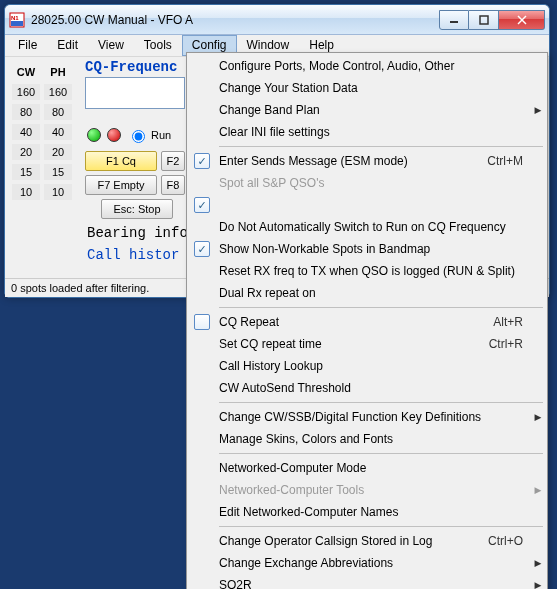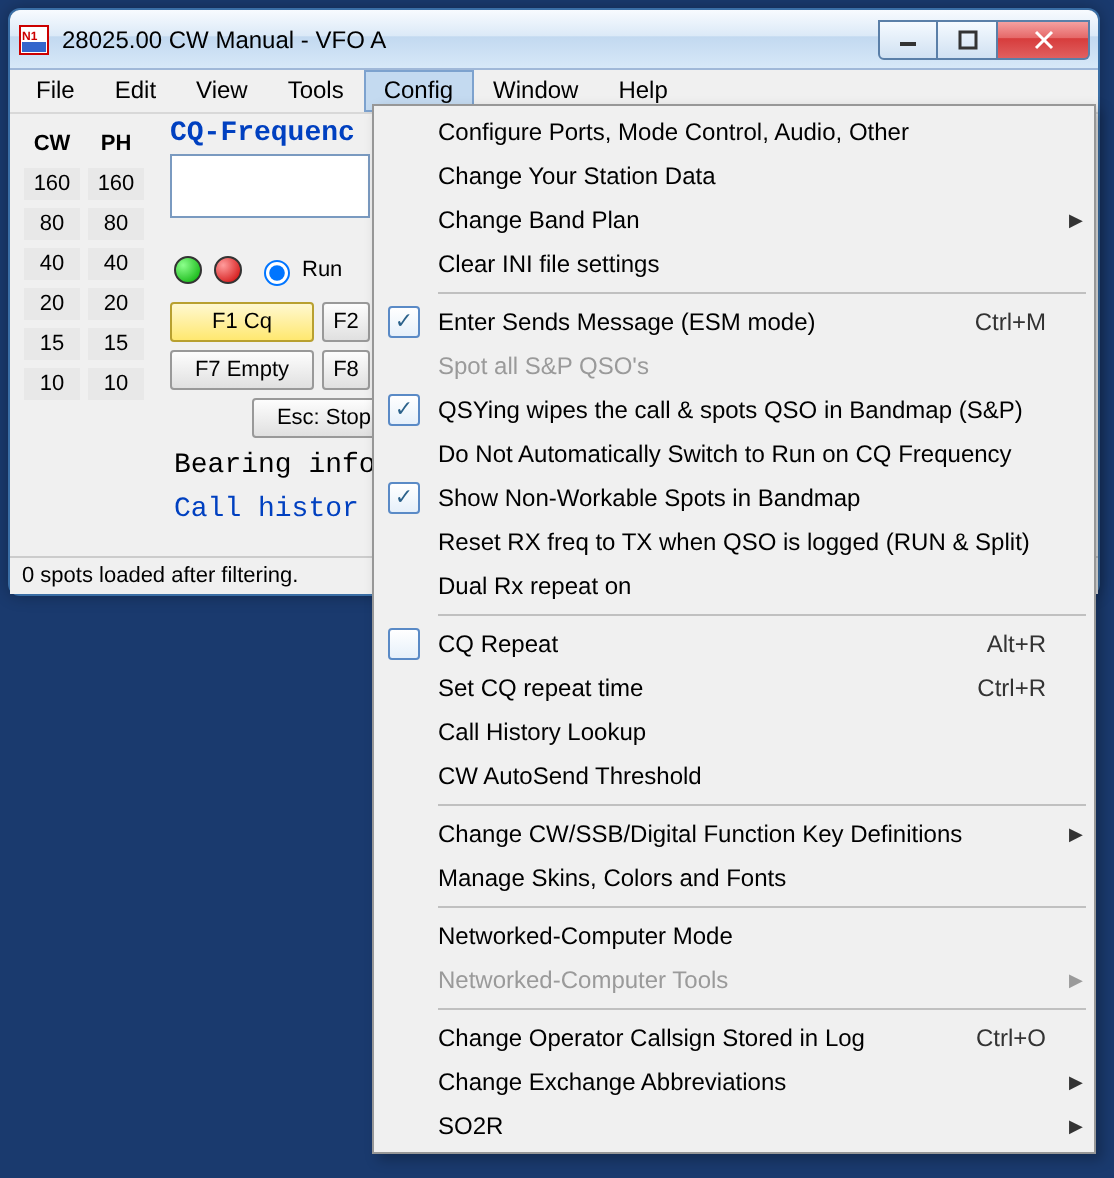--- a/index.html
+++ b/index.html
@@ -278,21 +278,21 @@
     </div>
 
     <div class="fn-row" style="left:80px; top:94px;">
       <div class="fn-btn" style="width:72px">F1 Cq</div>
       <div class="fn-btn grey" style="width:24px">F2</div>
     </div>
     <div class="fn-row" style="left:80px; top:118px;">
       <div class="fn-btn grey" style="width:72px">F7 Empty</div>
       <div class="fn-btn grey" style="width:24px">F8</div>
     </div>
-    <div class="fn-row" style="left:96px; top:142px;margin-left:25px;">
+    <div class="fn-row" style="left:96px; top:142px;">
       <div class="fn-btn grey" style="width:72px">Esc: Stop</div>
     </div>
 
     <div class="mono" style="left:82px; top:168px; color:#000;">Bearing info</div>
     <div class="mono" style="left:82px; top:190px; color:#0040c0;">Call histor</div>
 
     <div class="status" style="position:absolute; left:0; right:0; bottom:0;">0 spots loaded after filtering.</div>
   </div>
 </div>
 
@@ -328,21 +328,20 @@
     </div>
     <div class="dd-row disabled">
       <div class="dd-check"></div>
       <div class="dd-label">Spot all S&amp;P QSO's</div>
       <div class="dd-arrow"></div>
     </div>
     <div class="dd-row">
       <div class="dd-check">
         <div class="checkbox">✓</div>
       </div>
-      <div class="dd-label">QSYing wipes the call &amp; spots QSO in Bandmap (S&amp;P)</div>
       <div class="dd-arrow"></div>
     </div>
     <div class="dd-row">
       <div class="dd-check"></div>
       <div class="dd-label">Do Not Automatically Switch to Run on CQ Frequency</div>
       <div class="dd-arrow"></div>
     </div>
     <div class="dd-row">
       <div class="dd-check">
         <div class="checkbox">✓</div>
@@ -400,20 +399,25 @@
     <div class="dd-row">
       <div class="dd-check"></div>
       <div class="dd-label">Networked-Computer Mode</div>
       <div class="dd-arrow"></div>
     </div>
     <div class="dd-row disabled">
       <div class="dd-check"></div>
       <div class="dd-label">Networked-Computer Tools</div>
       <div class="dd-arrow">▶</div>
     </div>
+    <div class="dd-row">
+      <div class="dd-check"></div>
+      <div class="dd-label">Edit Networked-Computer Names</div>
+      <div class="dd-arrow"></div>
+    </div>
     <div class="dd-sep"></div>
     <div class="dd-row">
       <div class="dd-check"></div>
       <div class="dd-label">Change Operator Callsign Stored in Log</div>
       <div class="dd-accel">Ctrl+O</div>
       <div class="dd-arrow"></div>
     </div>
     <div class="dd-row">
       <div class="dd-check"></div>
       <div class="dd-label">Change Exchange Abbreviations</div>

